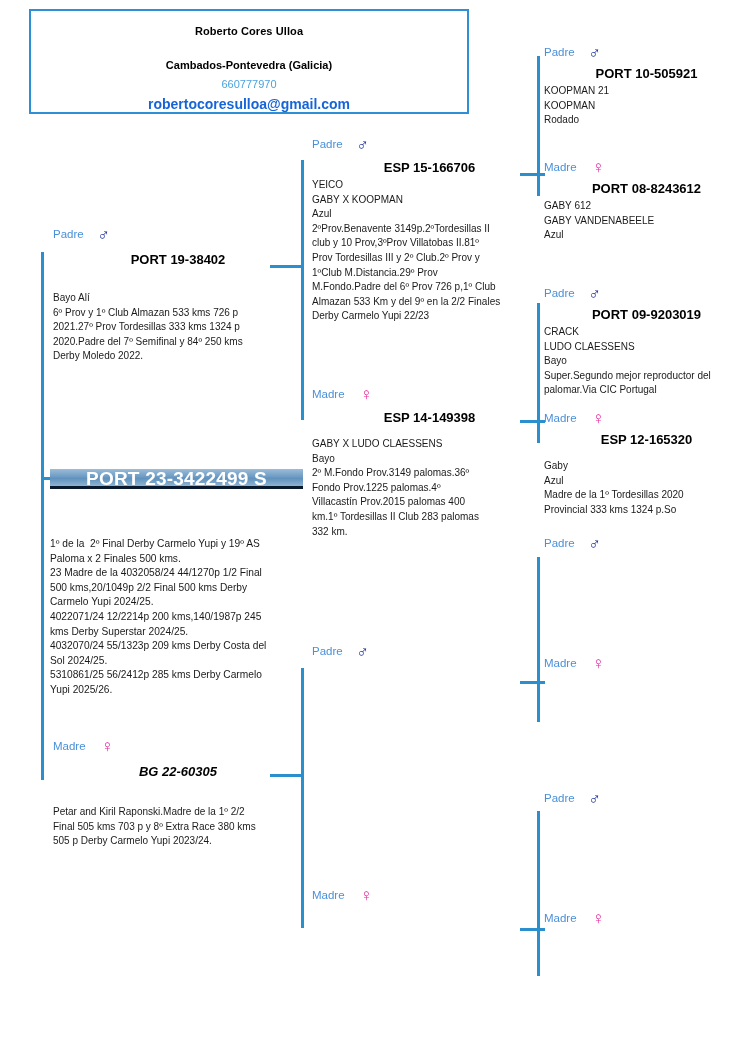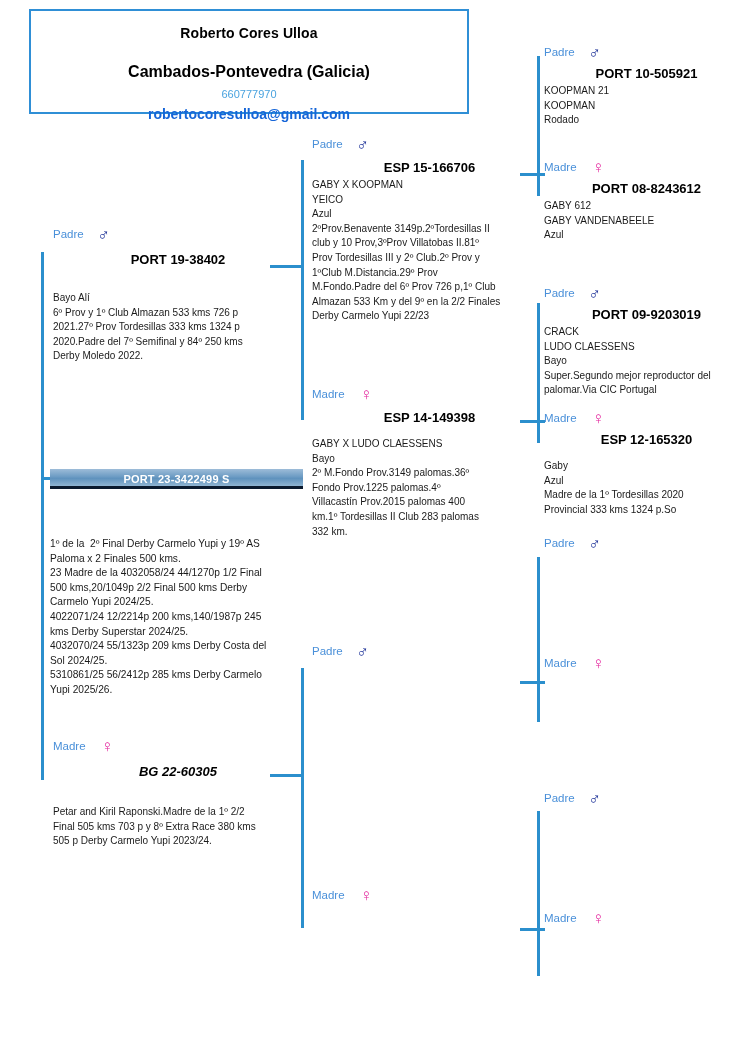--- a/index.html
+++ b/index.html
@@ -13,22 +13,22 @@
     overflow:hidden;
   }
   #root{position:relative;width:750px;height:1061px;}
 
   
   .owner-card{
     position:absolute;left:29px;top:9px;width:440px;height:105px;
     border:2px solid #2f8fd6;background:#ffffff;box-sizing:border-box;
     text-align:center;
   }
-  .owner-name{font-size:14px;font-weight:bold;color:#000;margin-top:14px;letter-spacing:.1px;}
-  .owner-loc{font-size:16px;font-weight:bold;color:#000;margin-top:22px;}
+  .owner-name{font-size:11px;font-weight:bold;color:#000;margin-top:14px;letter-spacing:.1px;}
+  .owner-loc{font-size:11px;font-weight:bold;color:#000;margin-top:22px;}
   .owner-phone{font-size:11px;color:#4aa3df;margin-top:7px;}
   .owner-mail{font-size:14px;font-weight:bold;color:#1565d8;margin-top:6px;}
 
   
   .glabel{position:absolute;font-size:11.5px;color:#4a90d9;white-space:nowrap;}
   .gicon{position:absolute;font-size:17px;line-height:1;font-weight:bold;}
   .gicon.m{color:#23379b;}
   .gicon.f{color:#e3219b;}
 
   
@@ -42,21 +42,21 @@
   .node .body div{white-space:pre;}
 
   
   .subject-bar{
     position:absolute;left:50px;top:469px;width:253px;height:20px;
     background:linear-gradient(to bottom,#9dbcd8 0%,#6d9cc4 45%,#5f92bd 55%,#8fb4d2 100%);
     border-bottom:3px solid #0a1a2e;
     box-sizing:border-box;
   }
   .subject-bar span{
-    display:block;text-align:center;font-size:11px;font-weight:bold;color:#ffffff;
+    display:block;text-align:center;font-size:19px;font-weight:bold;color:#ffffff;
     line-height:20px;letter-spacing:.2px;
   }
   .subject-body{position:absolute;left:50px;top:537px;width:262px;font-size:10.2px;line-height:14.6px;color:#1a1a1a;}
   .subject-body div{white-space:pre;}
 </style>
 </head>
 <body>
 
 <div id="root">
 
@@ -124,22 +124,22 @@
         <div>Final 505 kms 703 p y 8º Extra Race 380 kms</div>
         <div>505 p Derby Carmelo Yupi 2023/24.</div>
       </div>
   </div>
 
   <div class="node" style="left:312px;top:138px;width:235px;">
     <span class="glabel" style="left:0;top:0;">Padre</span>
     <span class="gicon m" style="left:44px;top:-2px;">♂</span>
     <div class="ring" style="margin-top:22px;">ESP 15-166706</div>
     <div class="body" style="margin-top:3px;">
+        <div>YEICO</div>
         <div>GABY X KOOPMAN</div>
-        <div>YEICO</div>
         <div>Azul</div>
         <div>2ºProv.Benavente 3149p.2ºTordesillas II</div>
         <div>club y 10 Prov,3ºProv Villatobas II.81º</div>
         <div>Prov Tordesillas III y 2º Club.2º Prov y</div>
         <div>1ºClub M.Distancia.29º Prov</div>
         <div>M.Fondo.Padre del 6º Prov 726 p,1º Club</div>
         <div>Almazan 533 Km y del 9º en la 2/2 Finales</div>
         <div>Derby Carmelo Yupi 22/23</div>
       </div>
   </div>

